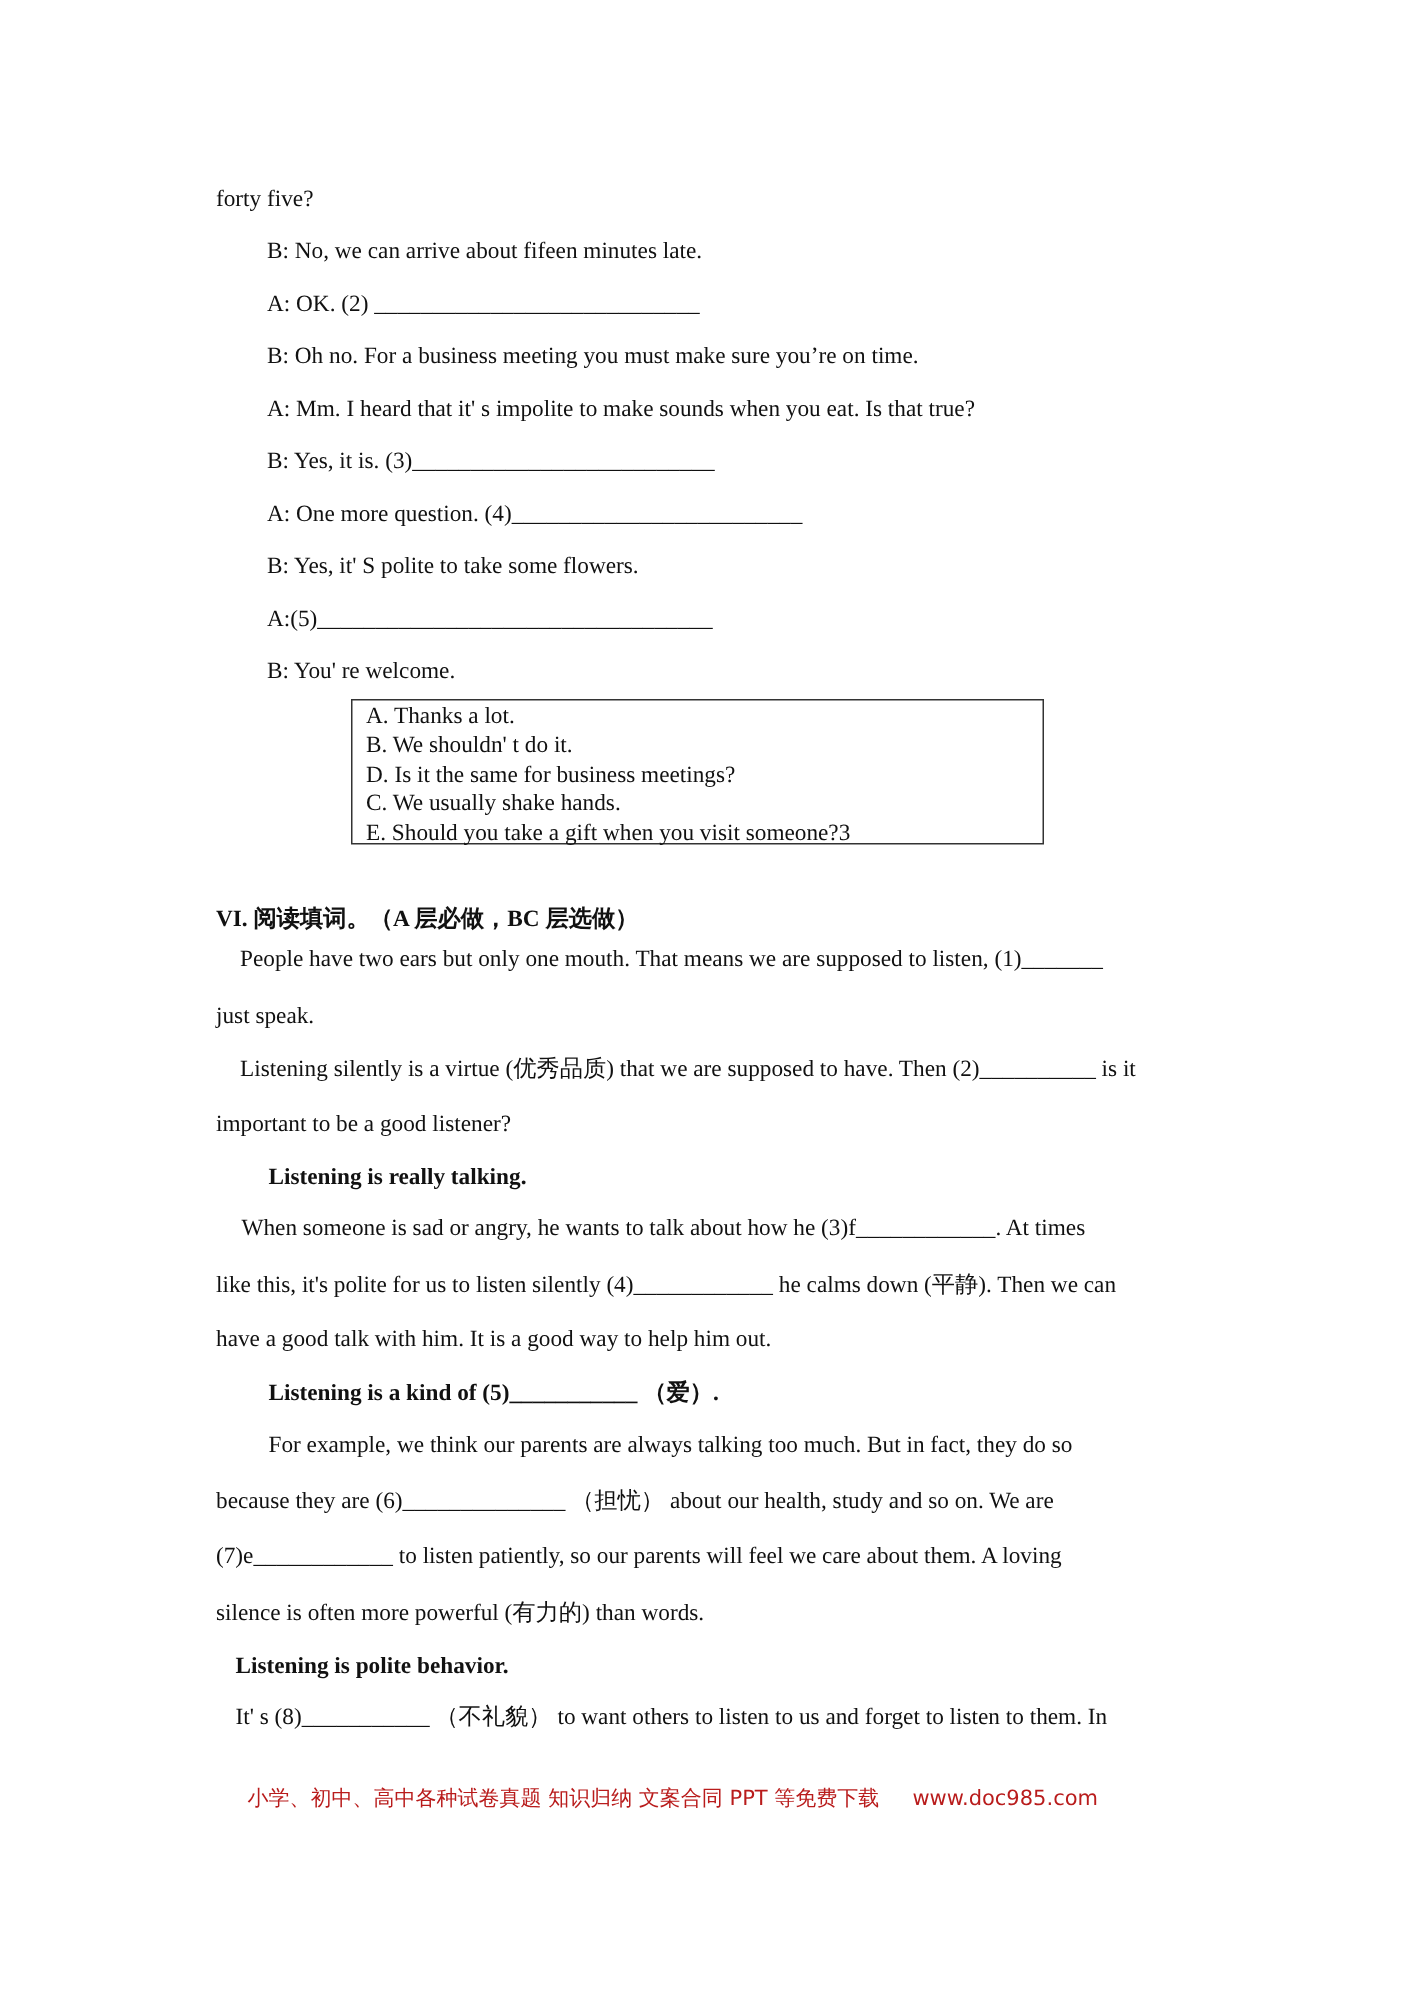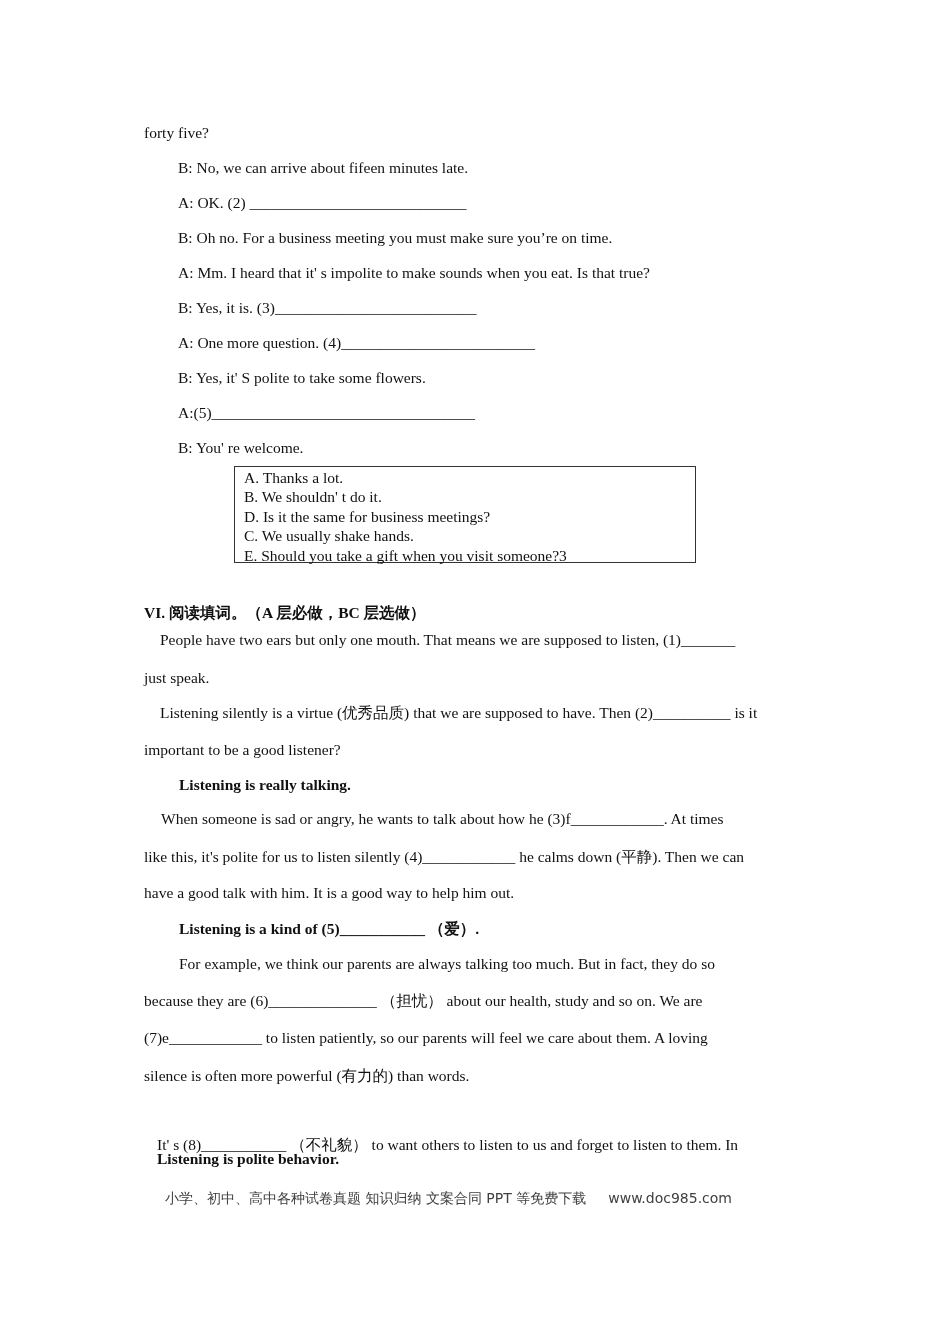--- a/index.html
+++ b/index.html
@@ -4,21 +4,21 @@
 <style>
   html, body { margin: 0; padding: 0; background: #ffffff; }
   body { width: 950px; height: 1344px; position: relative; overflow: hidden;
          font-family: "Liberation Serif", "DejaVu Serif", serif; color: #111; font-size: 15.5px; }
   .ln { position: absolute; white-space: nowrap; line-height: 18px; }
   .bold { font-weight: bold; }
   .opt-box { position: absolute; left: 234px; top: 466px; width: 462px; height: 97px;
              border: 1px solid #333; box-sizing: border-box; padding: 1px 0 0 9px; }
   .opt-box .opt { line-height: 19.4px; white-space: nowrap; }
   .footer { position: absolute; left: 165px; top: 1190px; font-family: "DejaVu Sans", sans-serif;
-            font-size: 14px; color: #404040; white-space: nowrap; }
+            font-size: 14px; color: #b91c1c; white-space: nowrap; }
   .footer .url { margin-left: 22px; }
 </style>
 </head>
 <body>
 
 <div class="ln" style="left:144px;top:124px;">forty five?</div>
 <div class="ln" style="left:178px;top:159px;">B: No, we can arrive about fifeen minutes late.</div>
 <div class="ln" style="left:178px;top:194px;">A: OK. (2) ____________________________</div>
 <div class="ln" style="left:178px;top:229px;">B: Oh no. For a business meeting you must make sure you’re on time.</div>
 <div class="ln" style="left:178px;top:264px;">A: Mm. I heard that it' s impolite to make sounds when you eat. Is that true?</div>
@@ -43,18 +43,18 @@
 <div class="ln" style="left:144px;top:741px;">important to be a good listener?</div>
 <div class="ln bold" style="left:179px;top:776px;">Listening is really talking.</div>
 <div class="ln" style="left:161px;top:810px;">When someone is sad or angry, he wants to talk about how he (3)f____________. At times</div>
 <div class="ln" style="left:144px;top:848px;">like this, it's polite for us to listen silently (4)____________ he calms down (平静). Then we can</div>
 <div class="ln" style="left:144px;top:884px;">have a good talk with him. It is a good way to help him out.</div>
 <div class="ln bold" style="left:179px;top:920px;">Listening is a kind of (5)___________ （爱）.</div>
 <div class="ln" style="left:179px;top:955px;">For example, we think our parents are always talking too much. But in fact, they do so</div>
 <div class="ln" style="left:144px;top:992px;">because they are (6)______________ （担忧）  about our health, study and so on. We are</div>
 <div class="ln" style="left:144px;top:1029px;">(7)e____________  to listen patiently, so our parents will feel we care about them. A loving</div>
 <div class="ln" style="left:144px;top:1067px;">silence is often more powerful (有力的) than words.</div>
-<div class="ln bold" style="left:157px;top:1150px;">Listening is polite behavior.</div>
+<div class="ln bold" style="left:157px;top:1102px;">Listening is polite behavior.</div>
 <div class="ln" style="left:157px;top:1136px;">It' s (8)___________ （不礼貌）  to want others to listen to us and forget to listen to them. In</div>
 
 <div class="footer">
   <span>小学、初中、高中各种试卷真题  知识归纳  文案合同  PPT 等免费下载</span><span class="url">www.doc985.com</span>
 </div>
 
 </body></html>

